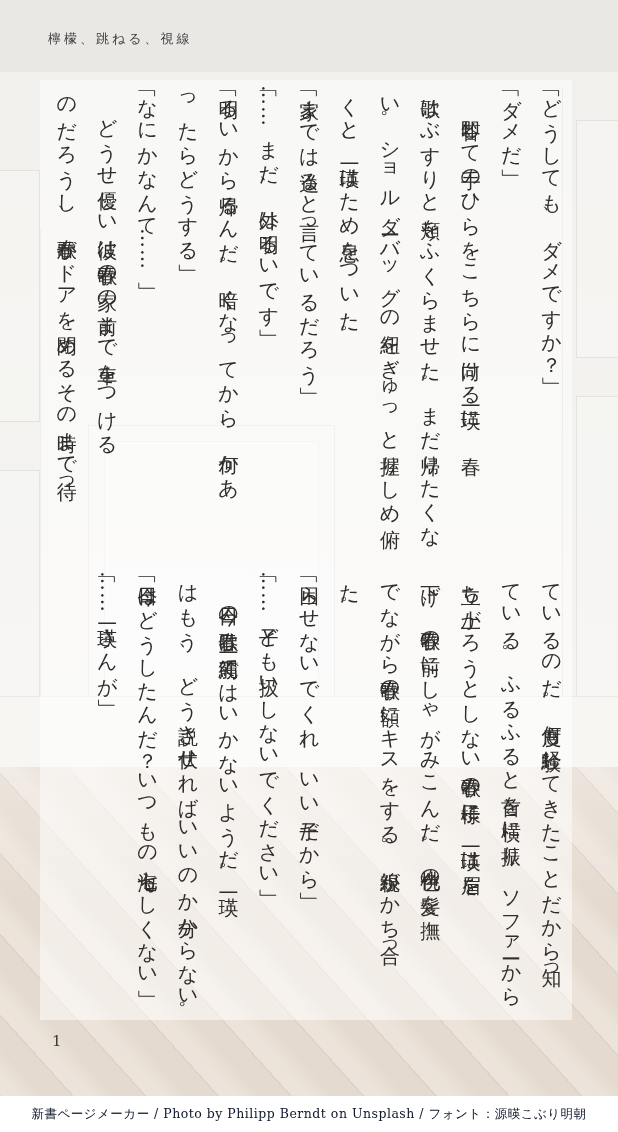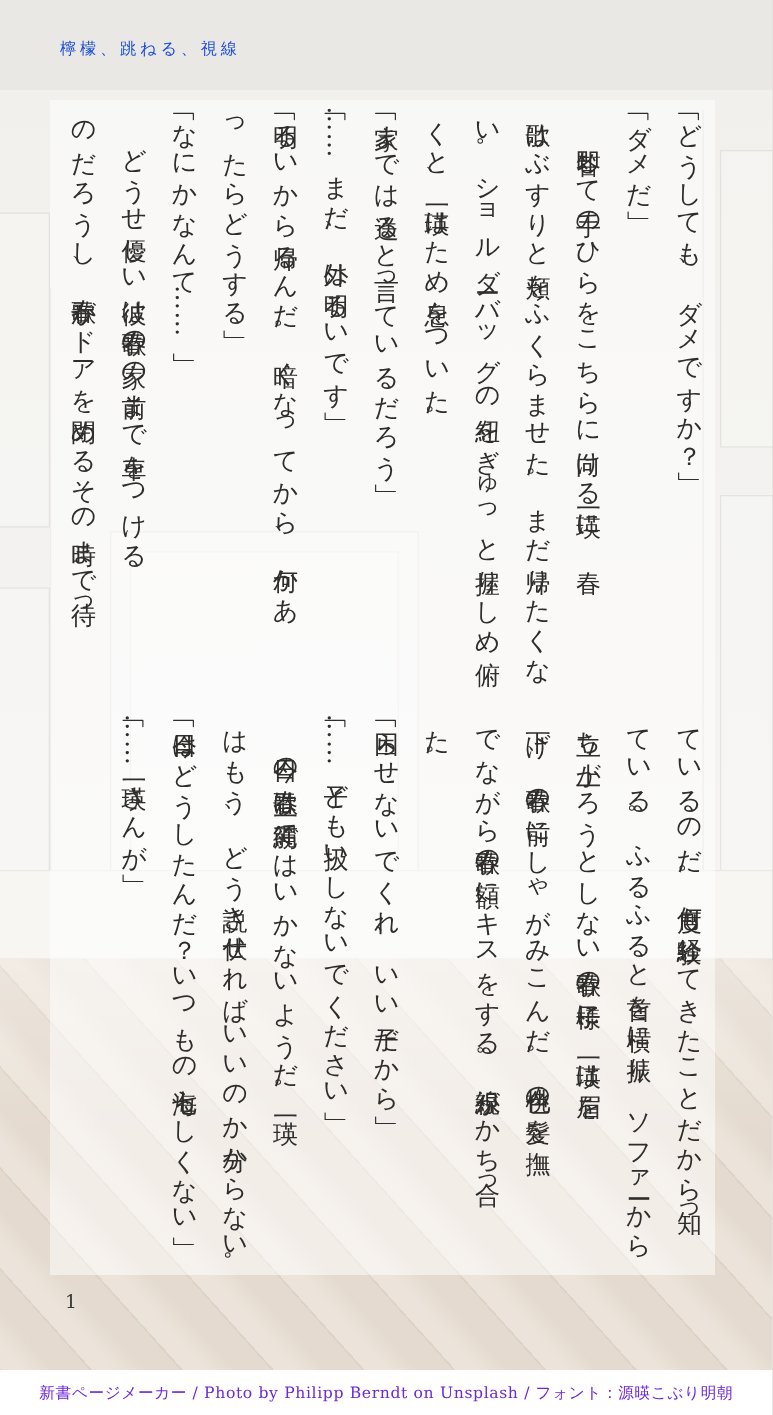--- a/index.html
+++ b/index.html
@@ -22,24 +22,24 @@
       repeating-linear-gradient(48deg, rgba(255,255,255,0.15) 0 14px, rgba(0,0,0,0.025) 34px 54px);
   }
   .panel{position:absolute;border:1px solid rgba(120,110,100,0.13);background:rgba(255,255,255,0.22);}
   .vline{position:absolute;width:1px;background:rgba(120,110,100,0.16);}
   #text-overlay{position:absolute;left:40px;top:80px;width:532px;height:940px;background:rgba(255,255,255,0.50);}
   
   #footer{
     position:absolute;left:0;bottom:0;width:618px;height:36px;background:#ffffff;
     display:flex;align-items:center;justify-content:center;
   }
-  #footer span{font-size:12.5px;color:#6d28d9;letter-spacing:0.5px;}
+  #footer span{font-size:12.5px;color:#0f172a;letter-spacing:0.5px;}
   
   #page-title{
-    position:absolute;left:48px;top:30px;font-size:13px;color:#1d4ed8;letter-spacing:3px;
+    position:absolute;left:48px;top:30px;font-size:13px;color:#404040;letter-spacing:3px;
   }
   .band{
     position:absolute;right:46px;height:488px;
     writing-mode:vertical-rl;text-orientation:mixed;
     font-size:20px;line-height:2.02;letter-spacing:1px;color:#2e2d2b;
   }
   .band p{margin:0;padding:0;}
   #band-top{top:84px;}
   #band-bottom{top:570px;}
   #page-number{

